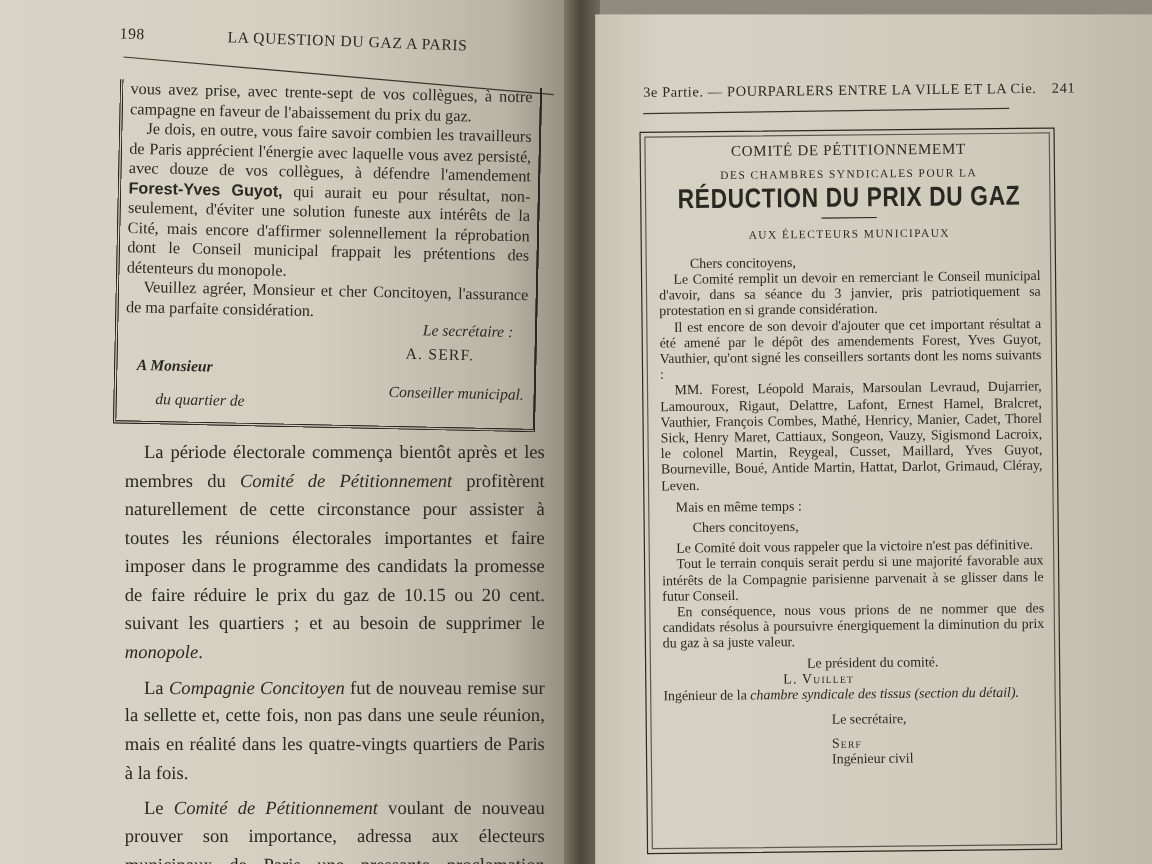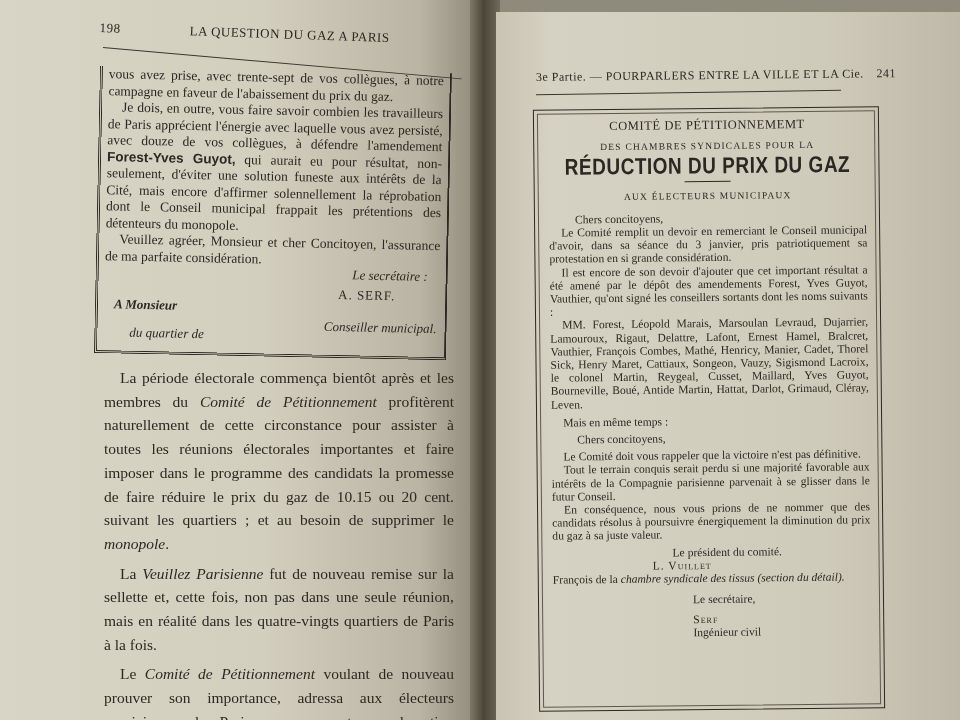--- a/index.html
+++ b/index.html
@@ -102,21 +102,21 @@
       <span class="sig-title">Le secrétaire :</span>
       <span class="sig-name">A. SERF.</span>
       <span class="addr1">A Monsieur</span>
       <span class="role">Conseiller municipal.</span>
       <span class="addr2">du quartier de</span>
     </div>
   </div>
 
   <div class="body-text">
     <p><span>La période électorale commença bientôt après et les membres du </span><em>Comité de Pétitionnement</em><span> profitèrent naturellement de cette circonstance pour assister à toutes les réunions électorales importantes et faire imposer dans le programme des candidats la promesse de faire réduire le prix du gaz de 10.15 ou 20 cent. suivant les quartiers ; et au besoin de supprimer le </span><em>monopole</em><span>.</span></p>
-    <p><span>La </span><em>Veuillez Parisienne</em><span> fut de nouveau remise sur la sellette et, cette fois, non pas dans une seule réunion, mais en réalité dans les quatre-vingts quartiers de Paris à la fois.</span></p>
+    <p><span>La </span><em>Compagnie Concitoyen</em><span> fut de nouveau remise sur la sellette et, cette fois, non pas dans une seule réunion, mais en réalité dans les quatre-vingts quartiers de Paris à la fois.</span></p>
     <p><span>Le </span><em>Comité de Pétitionnement</em><span> voulant de nouveau prouver son importance, adressa aux électeurs municipaux de Paris une pressante proclamation électorale dont voici la copie :</span></p>
   </div>
 </div>
 
 <div class="gutter"></div>
 
 <div class="page page-right">
   <div class="running-head right-head">
     <span>3e Partie. — POURPARLERS ENTRE LA VILLE ET LA Cie.</span>
     <span class="pgnum">241</span>
@@ -134,19 +134,19 @@
       <p class="pi">Le Comité remplit un devoir en remerciant le Conseil municipal d'avoir, dans sa séance du 3 janvier, pris patriotiquement sa protestation en si grande considération.</p>
       <p class="pi">Il est encore de son devoir d'ajouter que cet important résultat a été amené par le dépôt des amendements Forest, Yves Guyot, Vauthier, qu'ont signé les conseillers sortants dont les noms suivants :</p>
       <p class="pi">MM. Forest, Léopold Marais, Marsoulan Levraud, Dujarrier, Lamouroux, Rigaut, Delattre, Lafont, Ernest Hamel, Bralcret, Vauthier, François Combes, Mathé, Henricy, Manier, Cadet, Thorel Sick, Henry Maret, Cattiaux, Songeon, Vauzy, Sigismond Lacroix, le colonel Martin, Reygeal, Cusset, Maillard, Yves Guyot, Bourneville, Boué, Antide Martin, Hattat, Darlot, Grimaud, Cléray, Leven.</p>
       <p class="pi" style="margin-top:5px">Mais en même temps :</p>
       <p class="salut" style="margin-top:4px !important">Chers concitoyens,</p>
       <p class="pi" style="margin-top:4px">Le Comité doit vous rappeler que la victoire n'est pas définitive.</p>
       <p class="pi">Tout le terrain conquis serait perdu si une majorité favorable aux intérêts de la Compagnie parisienne parvenait à se glisser dans le futur Conseil.</p>
       <p class="pi">En conséquence, nous vous prions de ne nommer que des candidats résolus à poursuivre énergiquement la diminution du prix du gaz à sa juste valeur.</p>
       <p class="center-sig" style="margin-top:4px; padding-left:120px">Le président du comité.</p>
       <p class="center-sig smallcaps" style="padding-left:100px">L. Vuillet</p>
-      <p class="right-sig"><span>François de la </span><em>chambre syndicale des tissus (section du détail).</em></p>
+      <p class="right-sig"><span>Ingénieur de la </span><em>chambre syndicale des tissus (section du détail).</em></p>
       <p class="center-sig" style="margin-top:8px; padding-left:140px">Le secrétaire,</p>
       <p class="center-sig smallcaps" style="margin-top:6px; padding-left:140px">Serf</p>
       <p class="center-sig" style="padding-left:140px">Ingénieur civil</p>
     </div>
   </div>
 </div>
 
 </body></html>

